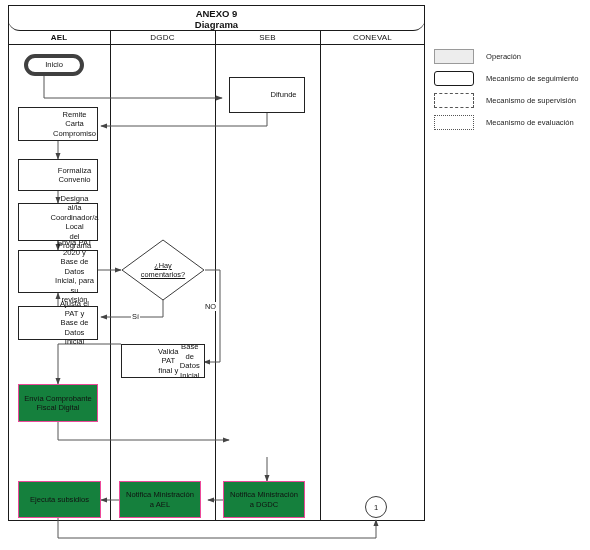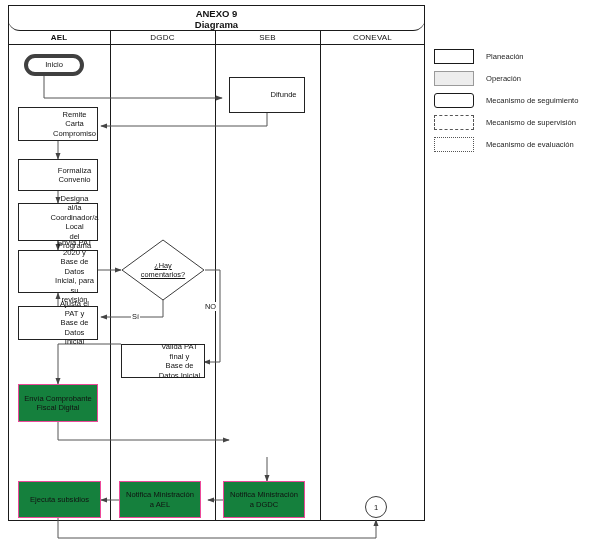--- a/index.html
+++ b/index.html
@@ -160,21 +160,21 @@
   </div>
 
   <div class="edge-label" style="left:131px;top:312px;">Sí</div>
   <div class="edge-label" style="left:204px;top:302px;">NO</div>
 
   <div class="node dark" style="left:18px;top:306px;width:80px;height:34px;flex-direction:column;">
     <span>Ajusta el PAT  y</span>
     <span>Base de Datos Inicial</span>
   </div>
 
-  <div class="node dark" style="left:121px;top:344px;width:84px;height:34px;flex-direction:column;">
+  <div class="node dark" style="left:121px;top:344px;width:84px;height:34px;flex-direction:row;">
     <span>Valida PAT final y</span>
     <span>Base de Datos Inicial</span>
   </div>
 
   <div class="node gray" style="left:18px;top:384px;width:80px;height:38px;flex-direction:column;">
     <span>Envía Comprobante</span>
     <span>Fiscal Digital</span>
   </div>
 
 
@@ -191,24 +191,20 @@
   <div class="node gray" style="left:18px;top:481px;width:83px;height:37px;">
     <span>Ejecuta subsidios</span>
   </div>
 
   <div class="connector-circle" style="left:365px;top:496px;width:22px;height:22px;">
     <span>1</span>
   </div>
 
   <div class="legend">
 
-    <div class="legend-row">
-      <div class="swatch sw-plain"></div>
-      <div class="legend-label">Planeación</div>
-    </div>
 
     <div class="legend-row">
       <div class="swatch sw-gray"></div>
       <div class="legend-label">Operación</div>
     </div>
 
     <div class="legend-row">
       <div class="swatch sw-round"></div>
       <div class="legend-label">Mecanismo de seguimiento</div>
     </div>

